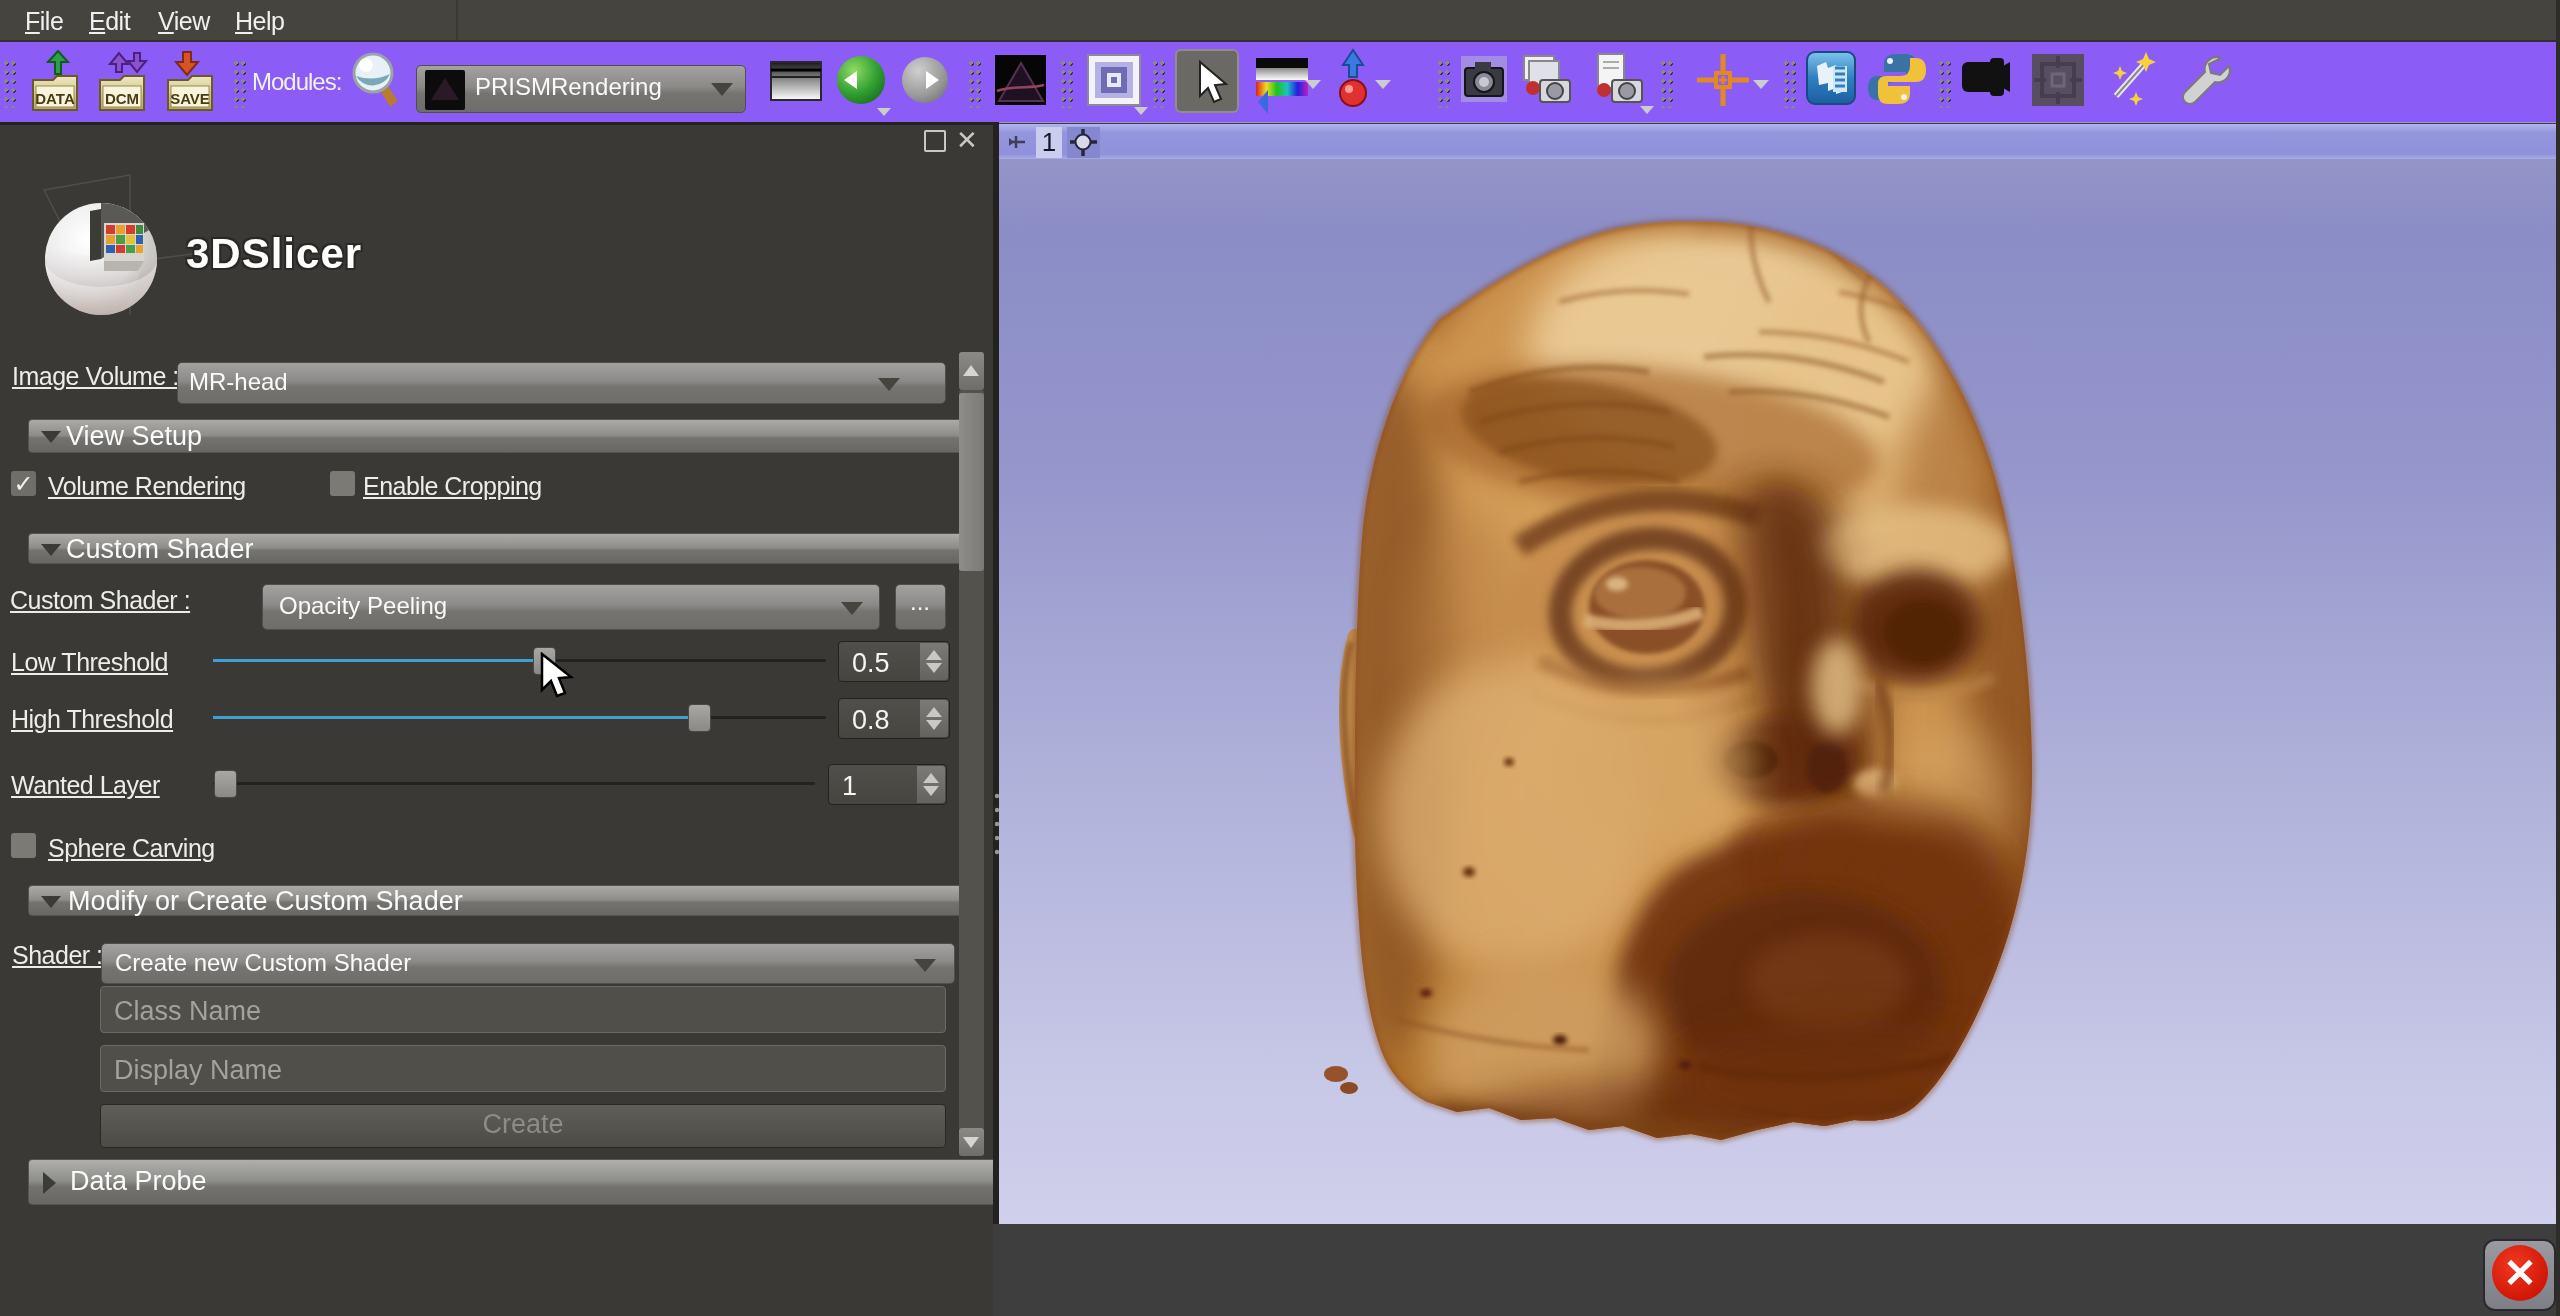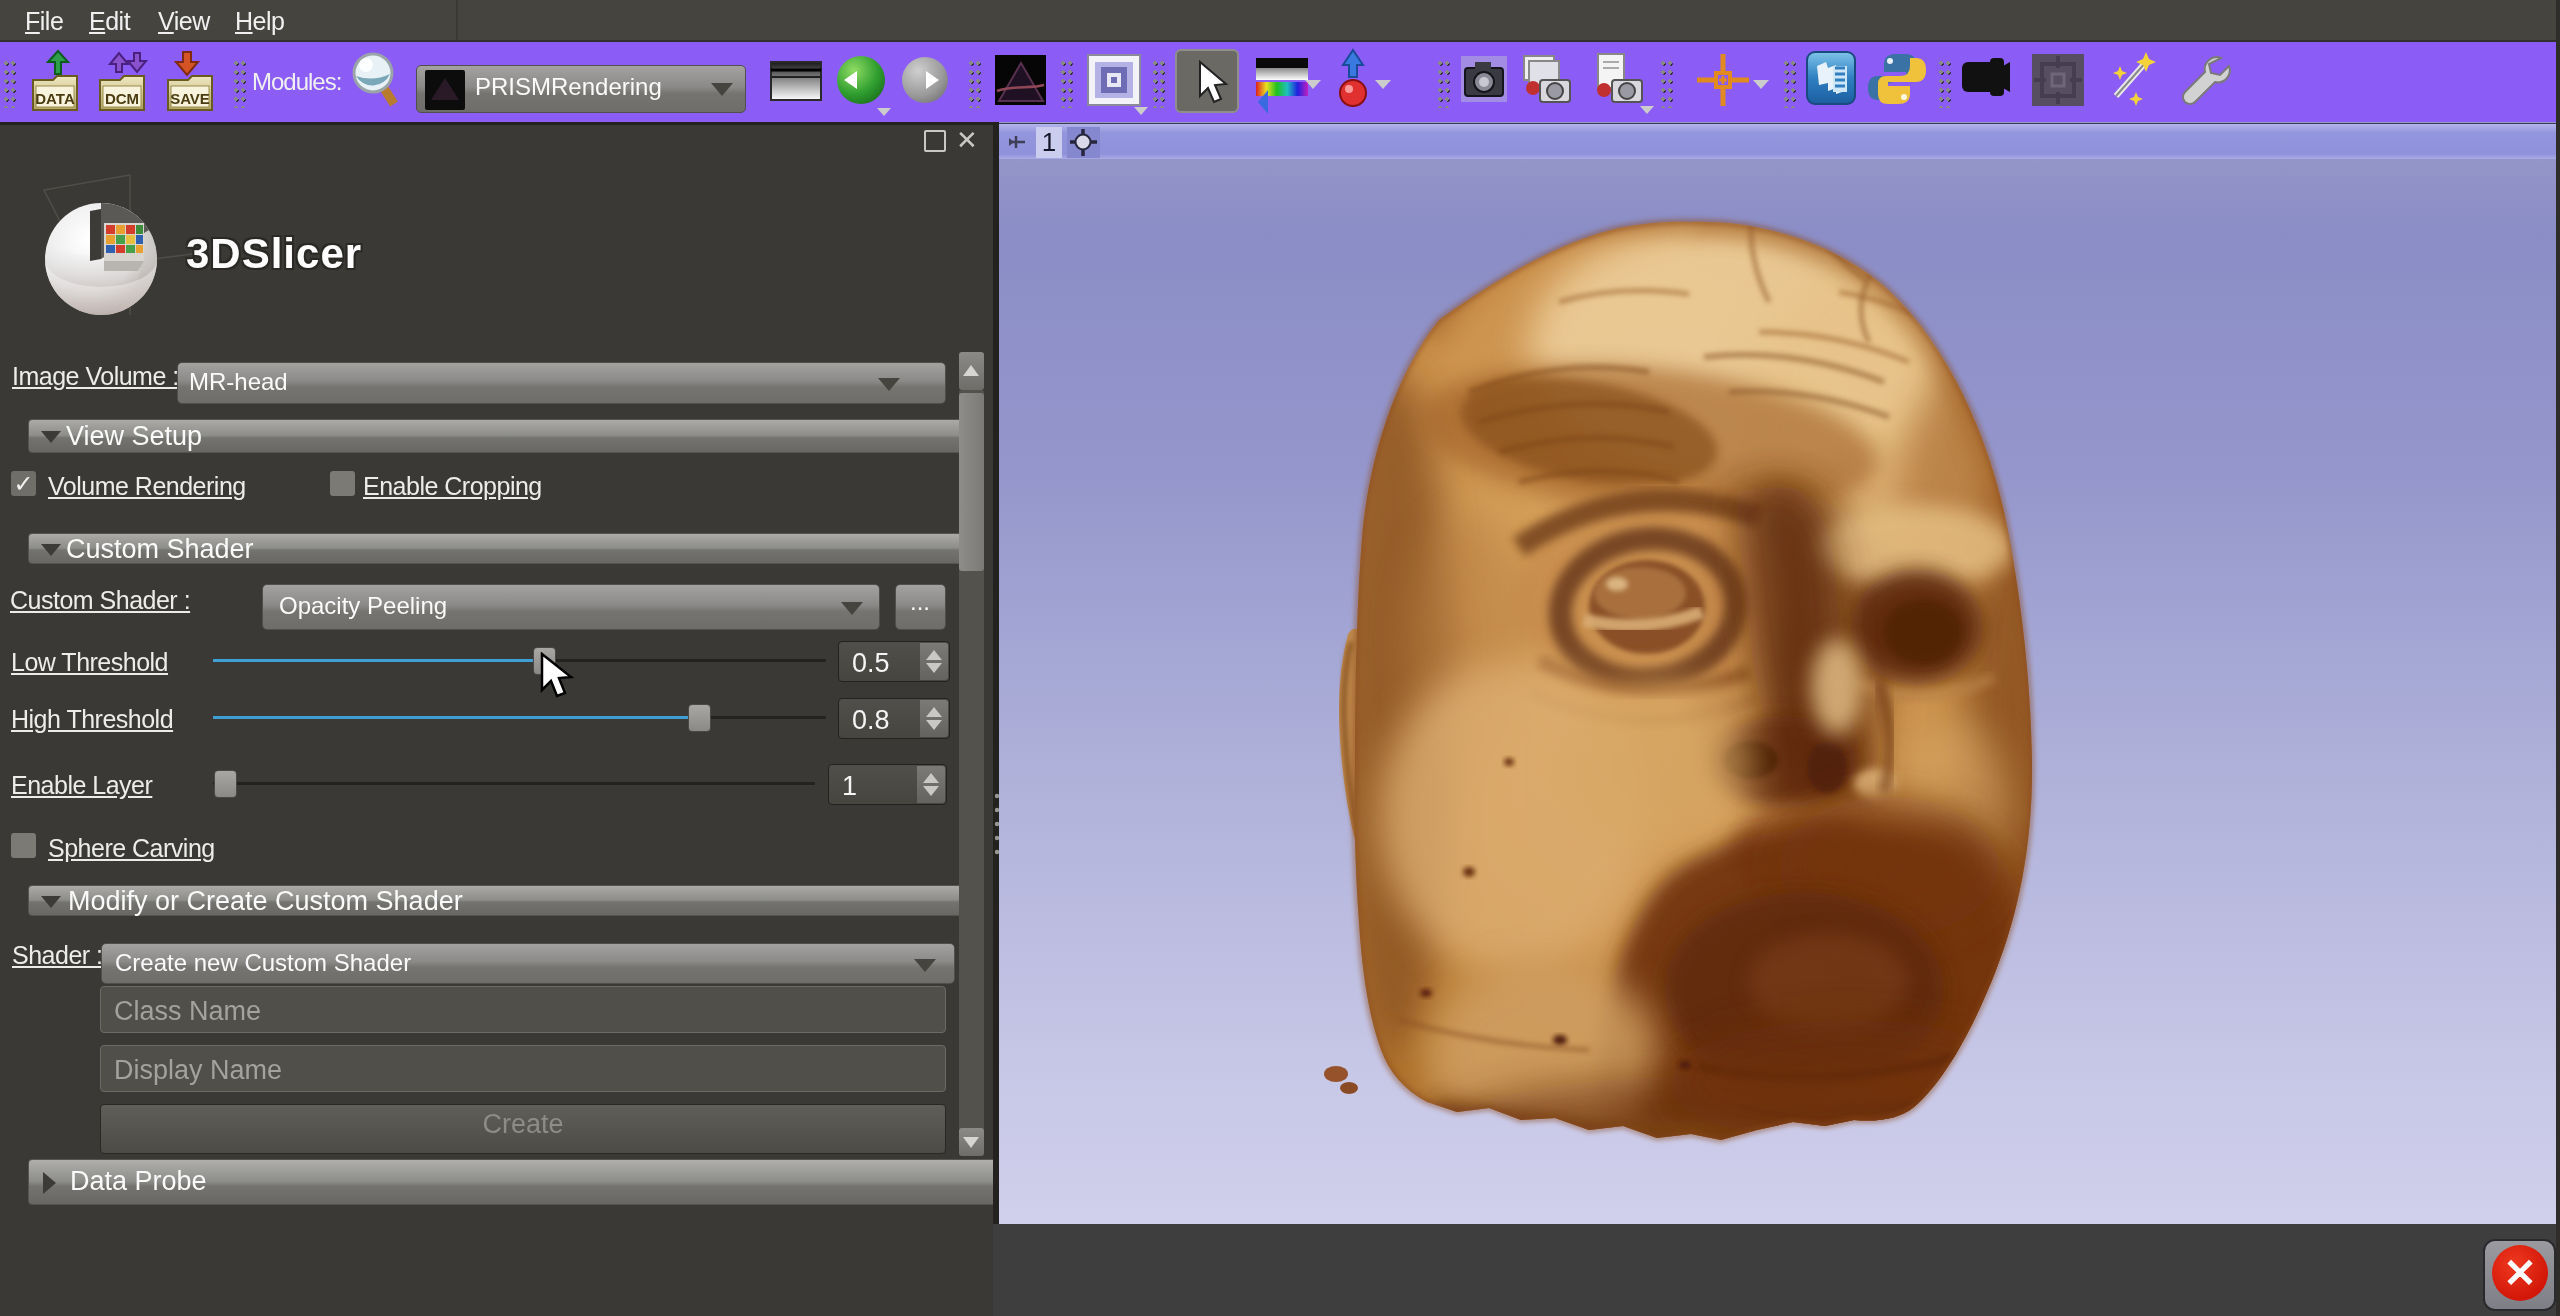--- a/index.html
+++ b/index.html
@@ -355,21 +355,21 @@
   <div class="sldblue" style="left:213px;top:591px;width:487px;"></div>
   <div class="sldhandle" style="left:688px;top:579px;"></div>
   <div class="spin" style="left:838px;top:573px;">
       <span style="position:absolute;left:13px;top:6px;">0.8</span>
       <div class="spinbtn">
         <div class="u"></div>
         <div class="d"></div>
       </div>
     </div>
 
-  <div class="lbl" style="left:11px;top:646px;">Enable Layer</div>
+  <div class="lbl" style="left:11px;top:646px;">Wanted Layer</div>
   <div class="sldtrack" style="left:213px;top:657px;width:602px;"></div>
   <div class="sldhandle" style="left:214px;top:645px;"></div>
   <div class="spin" style="left:828px;top:639px;width:119px;">
       <span style="position:absolute;left:13px;top:6px;">1</span>
       <div class="spinbtn">
         <div class="u"></div>
         <div class="d"></div>
       </div>
     </div>
 
@@ -390,21 +390,21 @@
     <div style="position:absolute;left:13px;top:5px;">Create new Custom Shader</div>
     <div class="arr" style="right:18px;top:15px;"></div>
   </div>
 
   <div class="input" style="top:920px;">
       <span style="position:absolute;left:13px;top:9px;">Display Name</span>
     </div>
   <div class="input" style="top:861px;">
       <span style="position:absolute;left:13px;top:9px;">Class Name</span>
     </div>
-  <div class="input" style="top:979px;height:50px;background:linear-gradient(#5f5e59,#4c4b46);border:1px solid #292824;">
+  <div class="input" style="top:979px;height:44px;background:linear-gradient(#5f5e59,#4c4b46);border:1px solid #292824;">
       <span style="position:absolute;left:0;width:100%;text-align:center;top:4px;color:#8d8c88;">Create</span>
     </div>
 
   <div class="hdr" style="top:1034px;height:46px;width:976px;background:linear-gradient(#b0afac,#8d8d8a 48%,#74736f 60%,#686763);">
     <div style="position:absolute;left:14px;top:12px;width:0;height:0;border-top:11px solid transparent;border-bottom:11px solid transparent;border-left:13px solid #3c3b37;"></div>
     <span style="position:absolute;left:41px;top:6px;">Data Probe</span>
   </div>
 
   <div style="position:absolute;left:959px;top:265px;width:25px;height:740px;background:#53524d;border-radius:2px;"></div>
   <div style="position:absolute;left:959px;top:227px;width:25px;height:38px;background:linear-gradient(#8b8a87,#6e6d69);border-radius:3px;">

